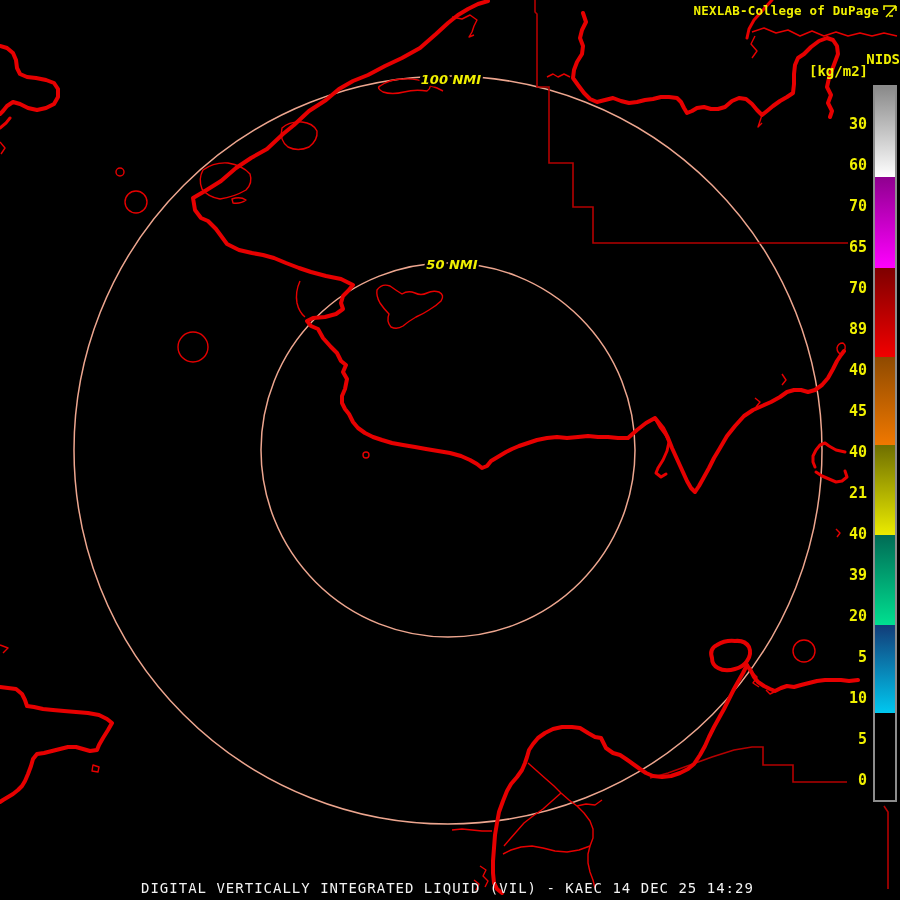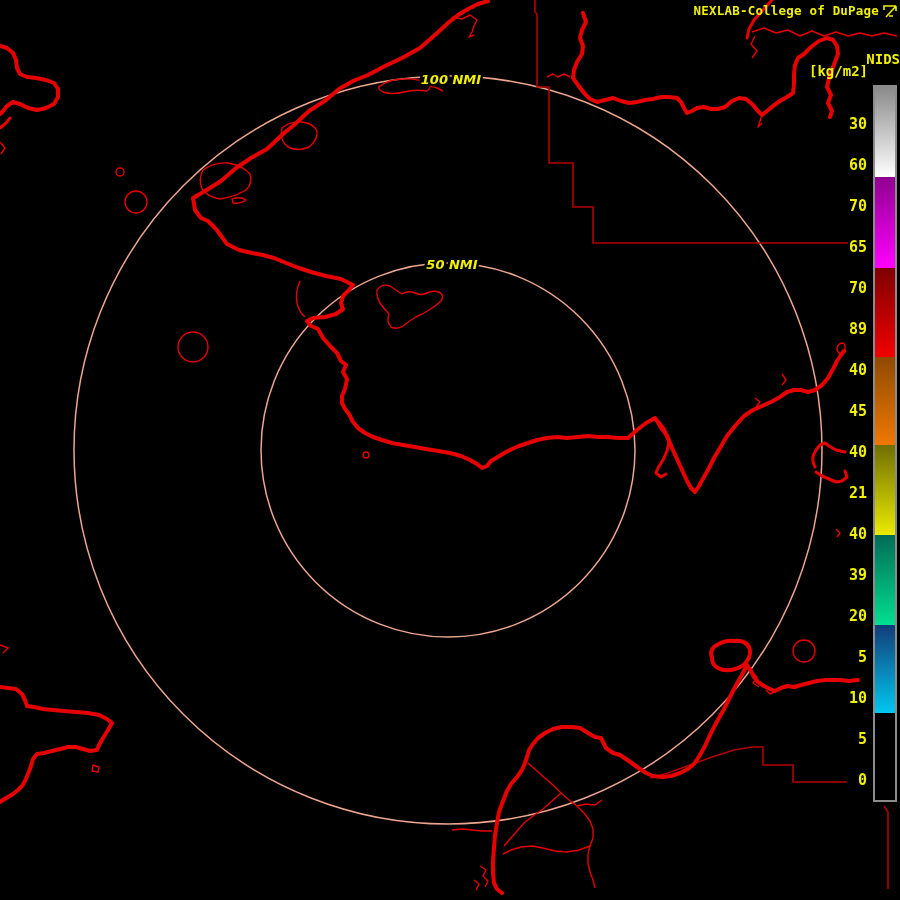--- a/index.html
+++ b/index.html
@@ -140,14 +140,15 @@
   <span class="cbtick" style="top:443px">40</span>
   <span class="cbtick" style="top:484px">21</span>
   <span class="cbtick" style="top:525px">40</span>
   <span class="cbtick" style="top:566px">39</span>
   <span class="cbtick" style="top:607px">20</span>
   <span class="cbtick" style="top:648px">5</span>
   <span class="cbtick" style="top:689px">10</span>
   <span class="cbtick" style="top:730px">5</span>
   <span class="cbtick" style="top:771px">0</span>
 
+  <div id="statusbar">DIGITAL VERTICALLY INTEGRATED LIQUID (VIL) - KAEC 14 DEC 25 14:29</div>
 
 </div>
 
 </body></html>

